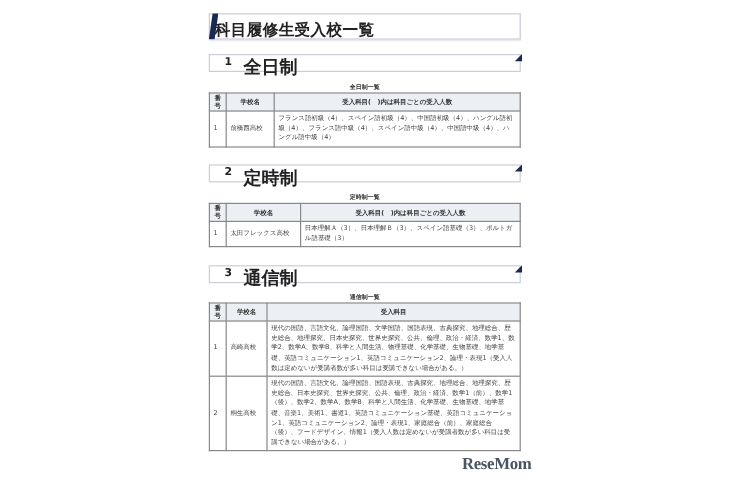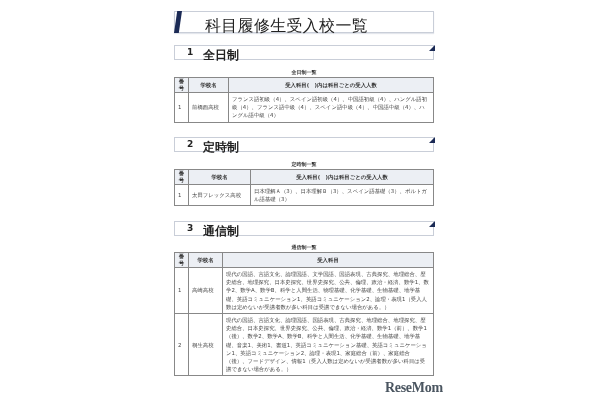--- a/index.html
+++ b/index.html
@@ -10,35 +10,35 @@
 
     .main-title {
       position: absolute; left: 2px; top: 11px; width: 260px; height: 22px;
       border: 1px solid #c9ced8; background: #fff; box-shadow: 0 1px 1px #e3e6ec;
     }
     .main-title .flag {
       position: absolute; left: -1px; top: -1px; width: 8px; height: 22px;
       background: #1b2a55; clip-path: polygon(40% 0, 100% 0, 60% 100%, 0 100%);
     }
     .main-title .txt {
-      position: absolute; left: 30px; top: 4px; font-size: 16px; font-weight: normal; color: #222;
+      position: absolute; left: 4px; top: 4px; font-size: 13px; font-weight: bold; color: #222;
       letter-spacing: 0.3px;
     }
 
     .sec-head {
       position: absolute; left: 2px; width: 260px; height: 15px;
       border: 1px solid #c9ced8; background: #fff;
     }
     .sec-head .corner {
       position: absolute; right: -2px; top: -1px; width: 0; height: 0;
       border-left: 6px solid transparent; border-top: 6px solid #1b2a55;
       transform: rotate(90deg);
     }
     .sec-head .num { position: absolute; left: 12px; top: 1px; font-size: 9px; font-weight: bold; color: #222; }
-    .sec-head .label { position: absolute; left: 28px; top: 1px; font-size: 12px; font-weight: bold; color: #222; }
+    .sec-head .label { position: absolute; left: 28px; top: 1px; font-size: 15px; font-weight: bold; color: #222; }
 
     .caption { position: absolute; left: 2px; width: 260px; text-align: center; font-size: 5px; font-weight: bold; color: #333; }
 
     table.t {
       position: absolute; left: 2px; width: 260px; border-collapse: collapse;
       border: 1px solid #555; font-size: 5.4px; color: #444;
     }
     table.t th {
       background: #eceff4; font-weight: bold; color: #333; height: 10px;
       border: 1px solid #888; text-align: center; padding: 0 2px;

